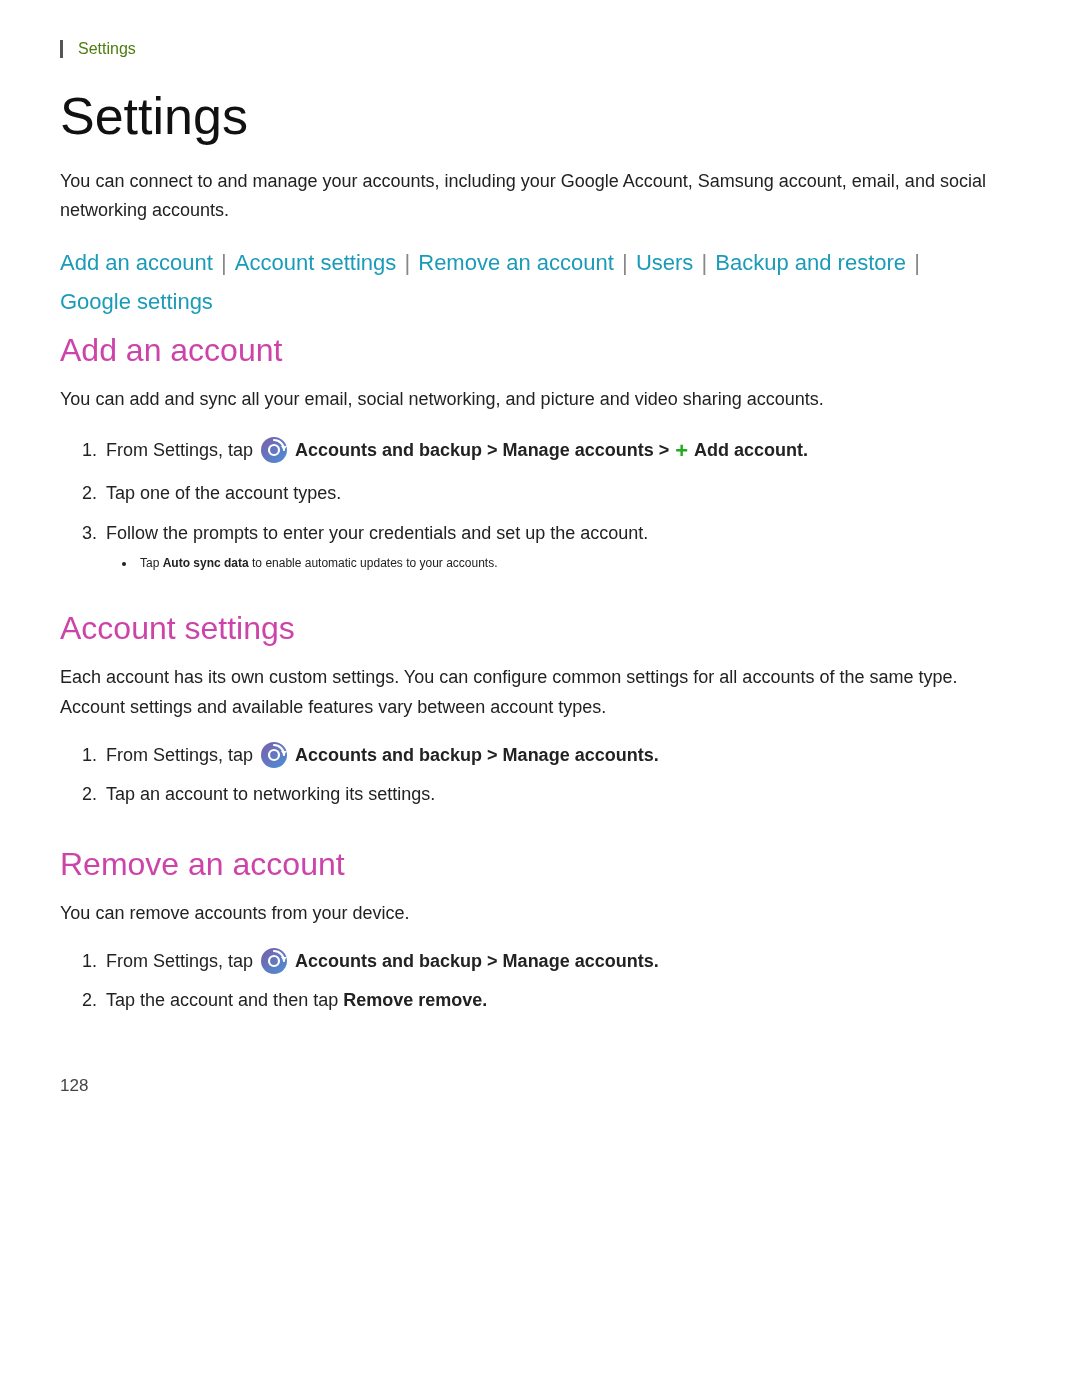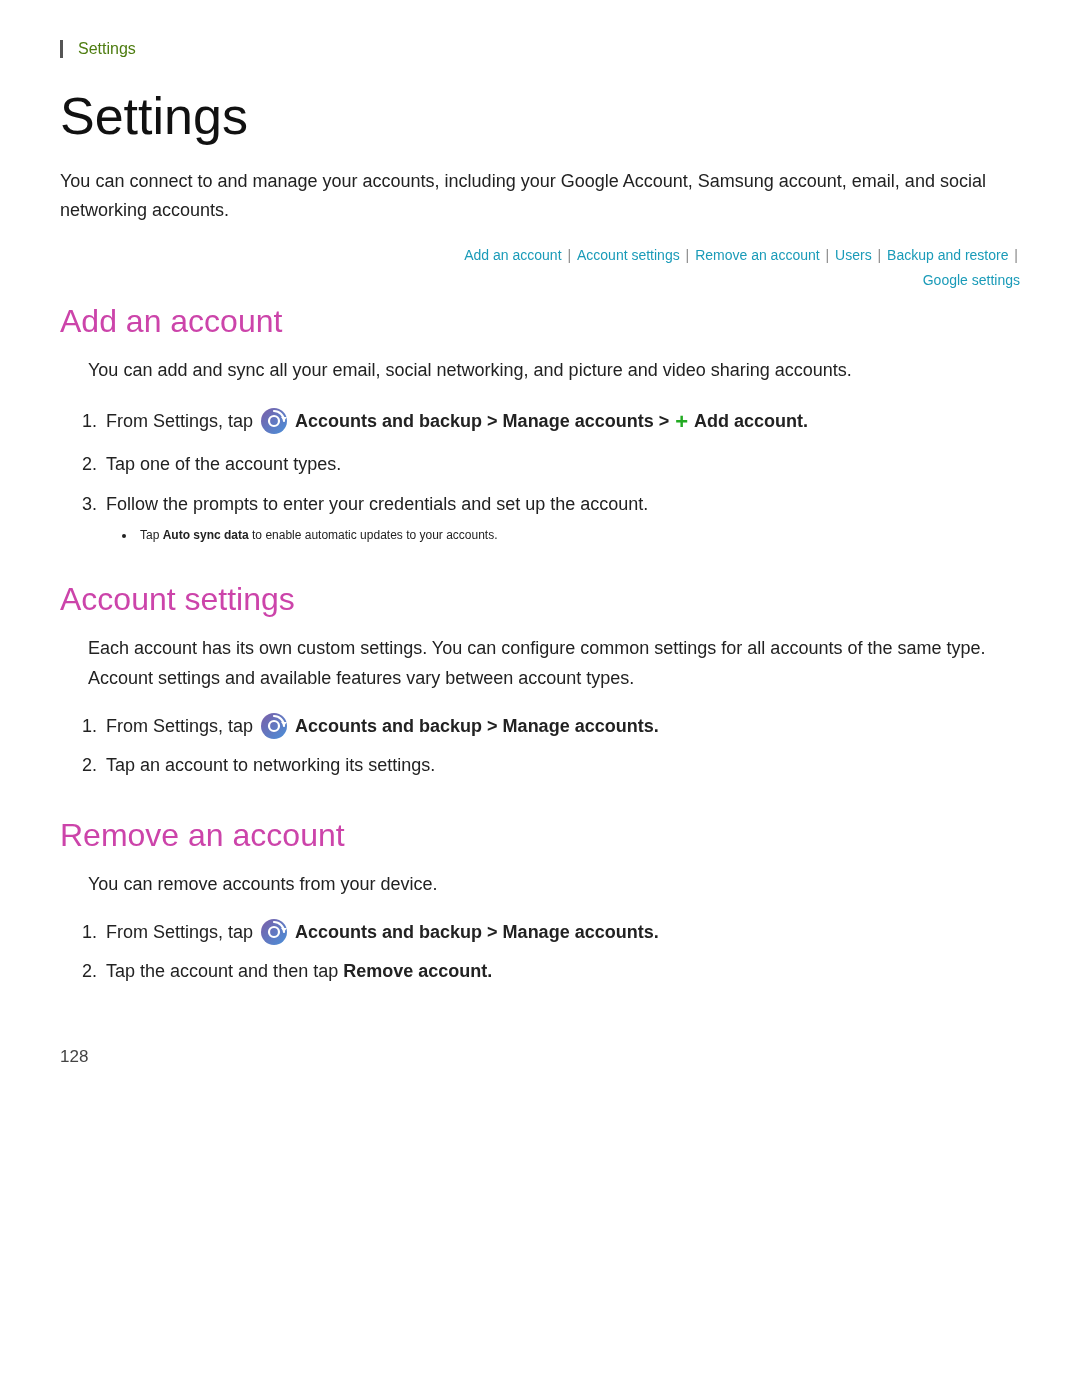--- a/index.html
+++ b/index.html
@@ -39,24 +39,23 @@
     .intro-text {
       font-family: 'Arial', sans-serif;
       font-size: 18px;
       color: #222;
       line-height: 1.6;
       margin-bottom: 18px;
     }
 
     .nav-links {
       font-family: 'Arial', sans-serif;
-      font-size: 14px;
+      font-size: 22px;
       line-height: 1.8;
       color: #1a9bb8;
-      text-align: right;
     }
 
     .nav-links a {
       color: #1a9bb8;
       text-decoration: none;
       cursor: pointer;
     }
 
     .nav-links .separator {
       color: #888;
@@ -71,21 +70,20 @@
       margin-bottom: 16px;
       margin-top: 10px;
     }
 
     .section-body {
       font-family: 'Arial', sans-serif;
       font-size: 18px;
       color: #222;
       line-height: 1.65;
       margin-bottom: 18px;
-      margin-left: 28px;
     }
 
     .ordered-list {
       margin-left: 42px;
       margin-bottom: 16px;
     }
 
     .ordered-list li {
       font-family: 'Arial', sans-serif;
       font-size: 18px;
@@ -243,18 +241,18 @@
             </linearGradient>
           </defs>
           <circle cx="14" cy="14" r="5" fill="none" stroke="white" stroke-width="2.2"></circle>
           <path d="M14 4 A10 10 0 0 1 24 14" fill="none" stroke="white" stroke-width="2.2" stroke-linecap="round"></path>
           <polygon points="24,14 21,10 27,10" fill="white"></polygon>
         </svg>
       </span>
       <span class="bold"> Accounts and backup &gt; Manage accounts.</span>
     </li>
     <li>
-      <span>Tap the account and then tap </span><span class="bold">Remove account.</span>
+      <span>Tap the account and then tap </span><span class="bold">Remove remove.</span>
     </li>
   </ol>
 </div>
 
 <div class="page-number">128</div>
 
 </body></html>

